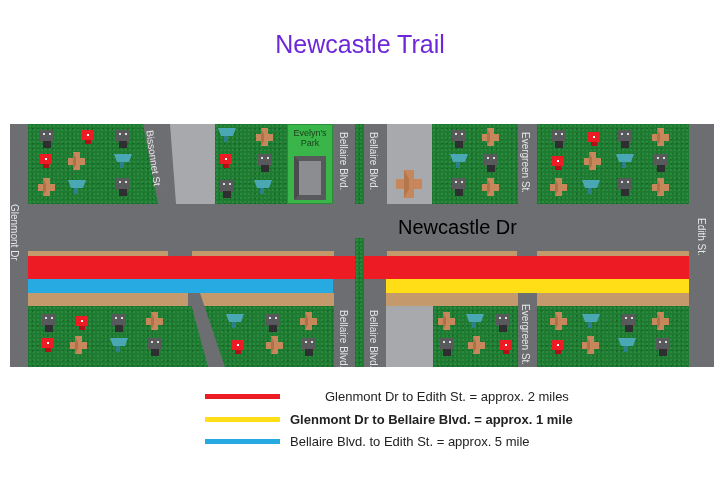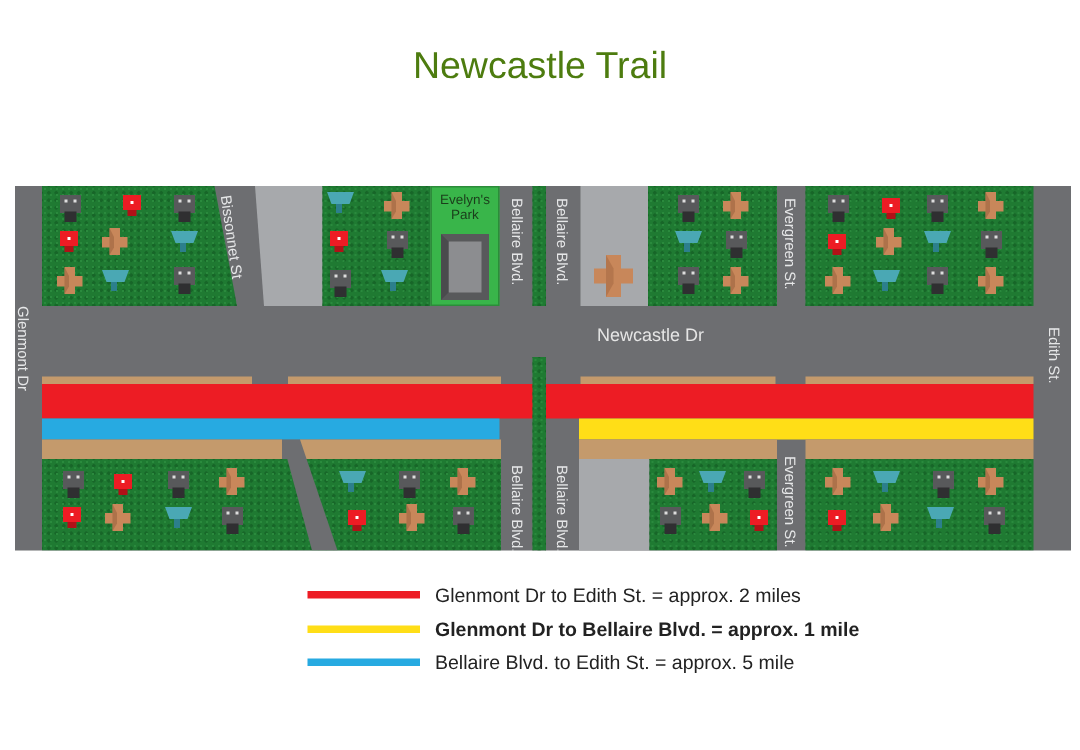--- a/index.html
+++ b/index.html
@@ -1,27 +1,27 @@
 <!DOCTYPE html>
 <html><head>
 <meta charset="utf-8">
 <style>
   html, body { margin:0; padding:0; background:#ffffff; }
   body { width:720px; height:500px; position:relative; overflow:hidden; font-family:"Liberation Sans", sans-serif; }
   .abs { position:absolute; }
-  #title { left:0; top:30px; width:720px; text-align:center; font-size:25px; color:#4d7c0f; }
+  #title { left:0; top:30px; width:720px; text-align:center; font-size:25px; color:#6d28d9; }
   #map { left:10px; top:124px; width:704px; height:243px; background:#6d6e71; overflow:hidden; }
   .grass { position:absolute; background:#1f7a32;
     background-image: radial-gradient(#2a8a3d 1px, transparent 1px), radial-gradient(#176628 1px, transparent 1px);
     background-size:4px 4px, 5px 5px; background-position:0 0, 2px 2px; }
   .lot { position:absolute; background:#a7a9ac; }
   .tan { position:absolute; background:#c49a6c; }
   .road-label { position:absolute; color:#e6e7e8; font-size:10px; writing-mode:vertical-rl; white-space:nowrap; }
   .trail { position:absolute; }
-  .newcastle-label { position:absolute; color:#e5e5e5; font-size:12px; }
+  .newcastle-label { position:absolute; color:#000000; font-size:20px; }
   .park { position:absolute; background:#39b54a; border:1px solid #2c8c3a; box-sizing:border-box; }
   .park-label { position:absolute; font-size:9px; color:#1b3d1b; text-align:center; line-height:10px; }
   .church-label { position:absolute; font-size:9px; color:#ededed; text-align:center; line-height:10px; }
   .legend-row { position:absolute; left:205px; height:18px; display:flex; align-items:center; }
   .legend-swatch { width:75px; height:5px; margin-right:10px; }
   .legend-text { font-size:13px; color:#222; }
 </style>
 </head>
 <body>
 
@@ -177,21 +177,21 @@
       <use href="#hteal" x="572" y="190"></use>
       <use href="#hdark" x="612" y="190"></use>
       <use href="#htan" x="642" y="188"></use>
     <use href="#hred" x="542" y="216"></use>
       <use href="#htan" x="572" y="212"></use>
       <use href="#hteal" x="608" y="214"></use>
       <use href="#hdark" x="646" y="214"></use>
   </svg>
 </div>
 
-<div class="legend-row" style="top:387px;">
+<div class="legend-row" style="top:387px;gap:35px;">
   <div class="legend-swatch" style="background:#ed1c24;"></div>
   <span class="legend-text">Glenmont Dr to Edith St. = approx. 2 miles</span>
 </div>
 <div class="legend-row" style="top:410px;font-weight:bold;">
   <div class="legend-swatch" style="background:#ffde17;"></div>
   <span class="legend-text">Glenmont Dr to Bellaire Blvd. = approx. 1 mile</span>
 </div>
 <div class="legend-row" style="top:432px;">
   <div class="legend-swatch" style="background:#27aae1;"></div>
   <span class="legend-text">Bellaire Blvd. to Edith St. = approx. 5 mile</span>

